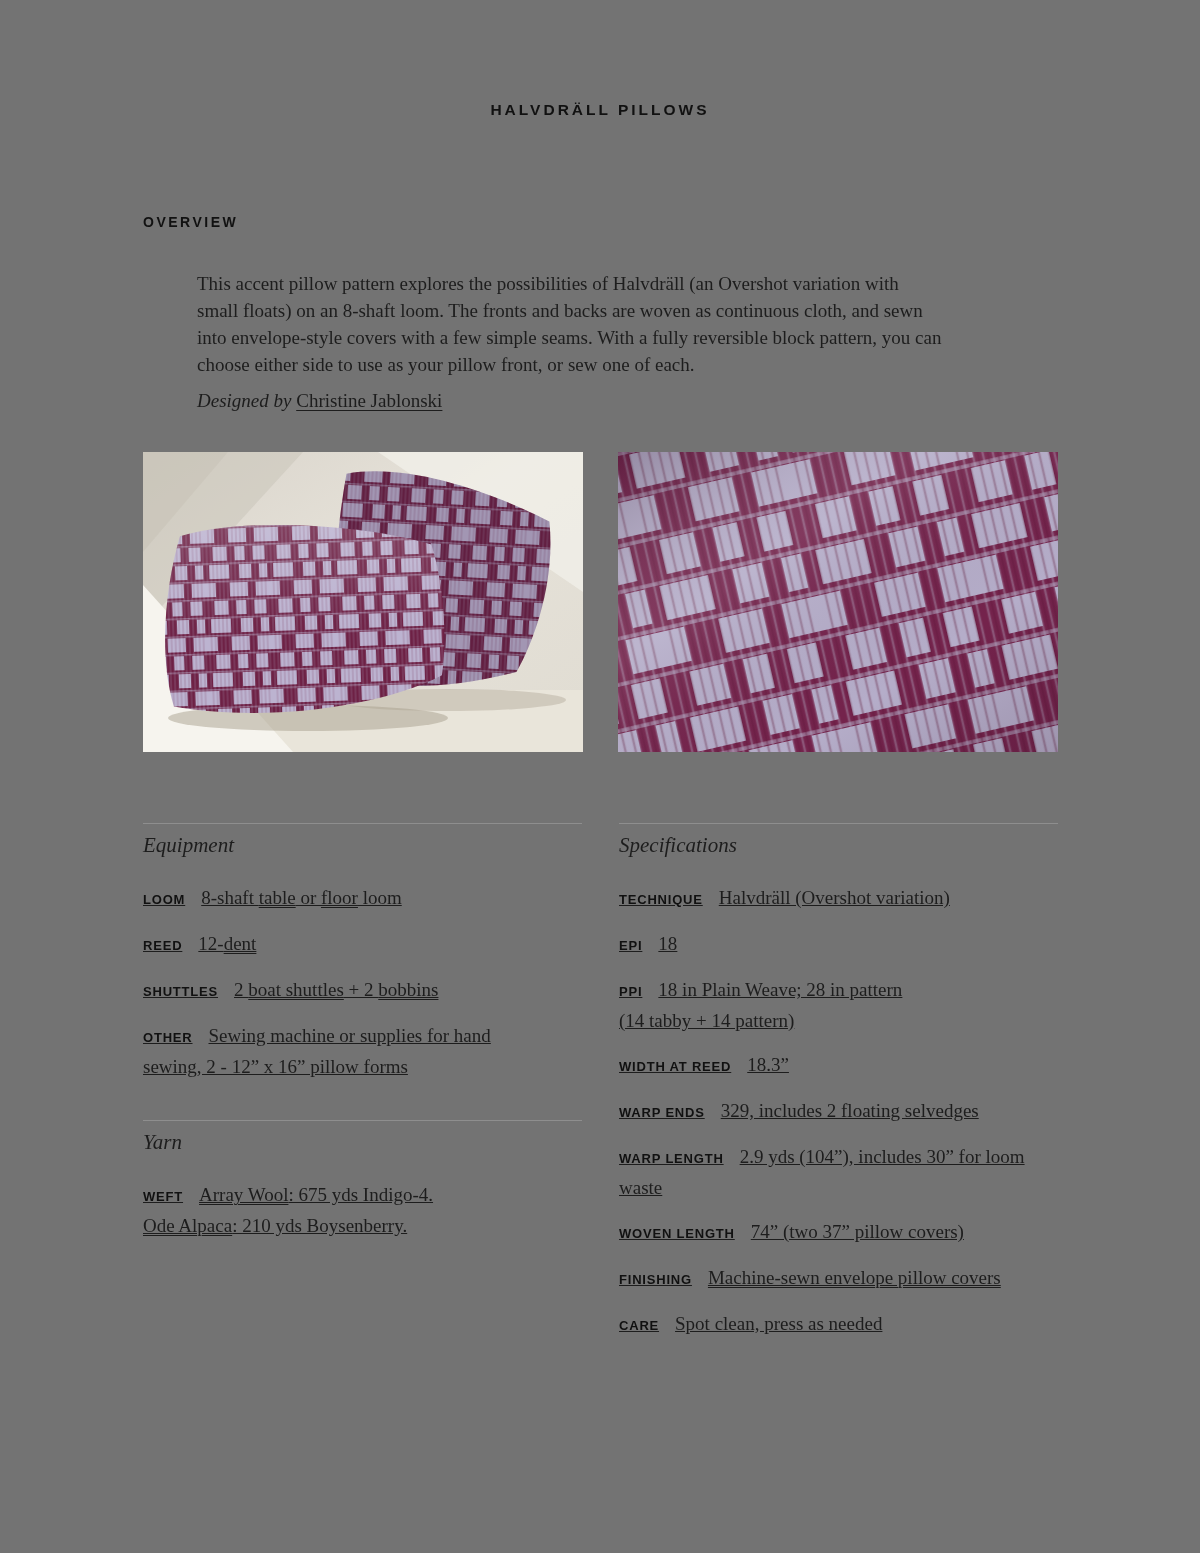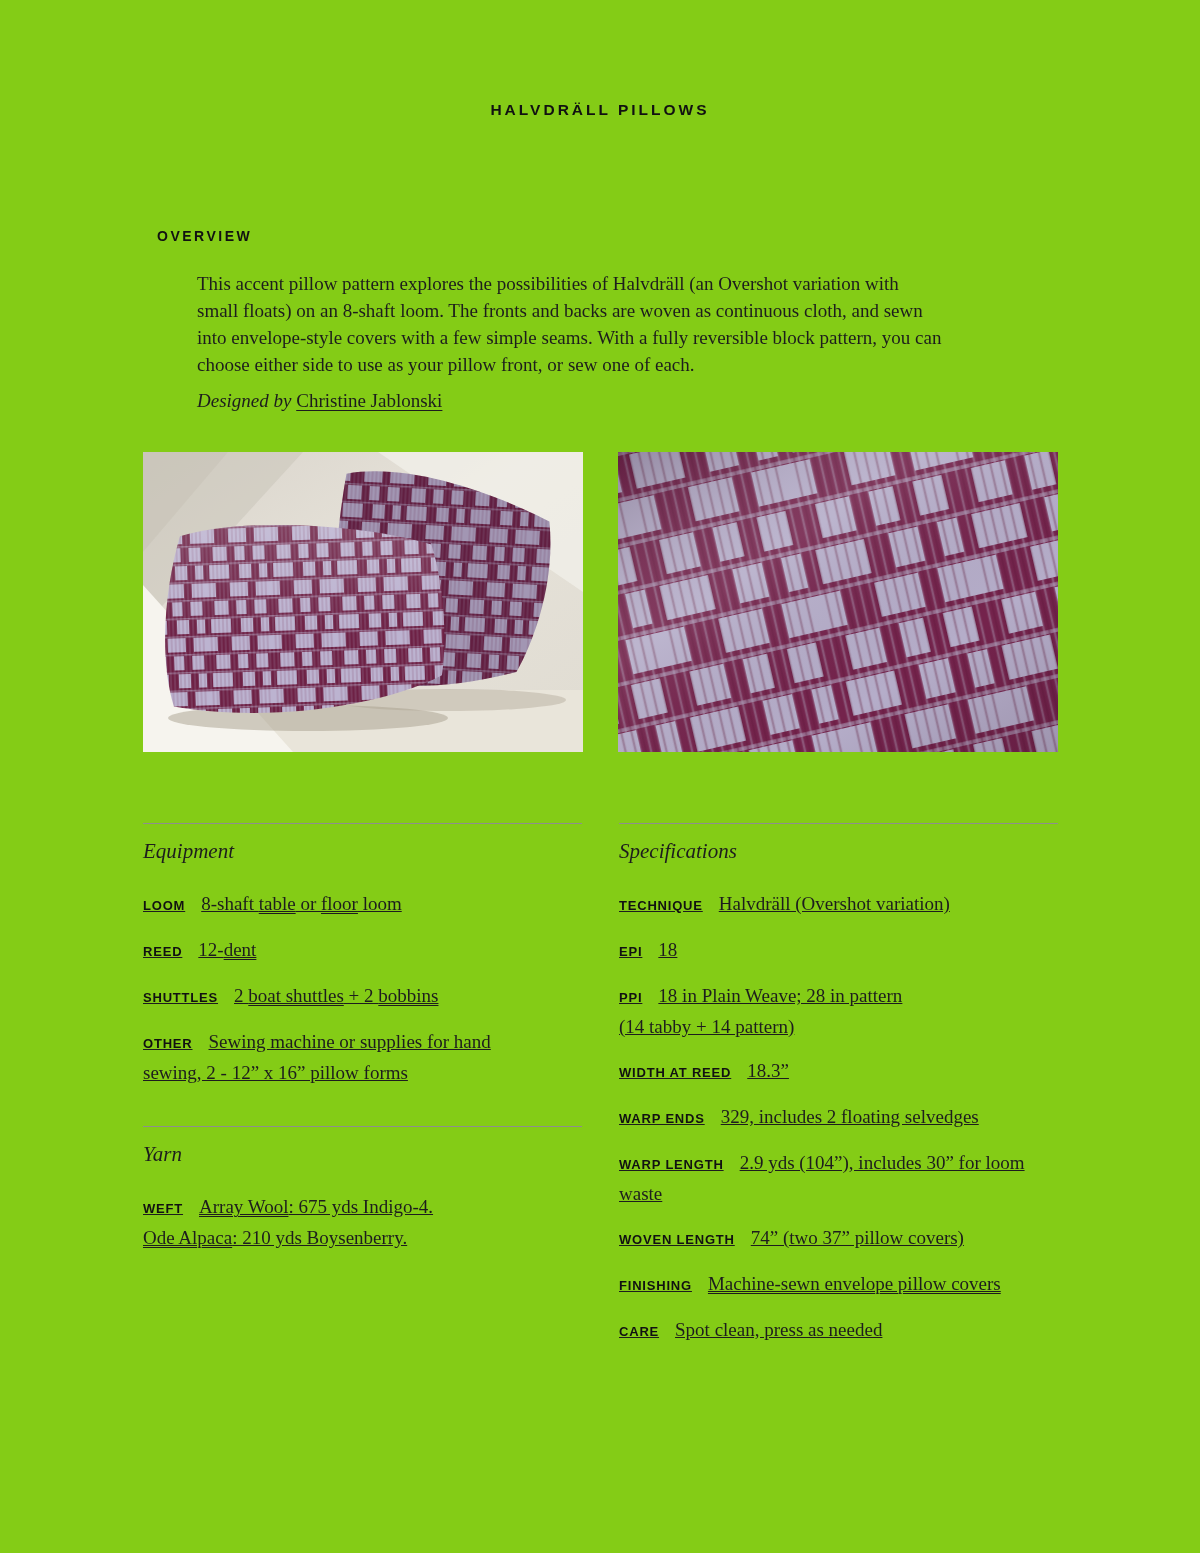--- a/index.html
+++ b/index.html
@@ -1,43 +1,43 @@
 <!DOCTYPE html>
 <html><head>
 <meta charset="utf-8">
 <style>
   html,body{margin:0;padding:0;background:#ffffff;}
-  .page{position:relative;width:1200px;height:1553px;background:#84cc16;overflow:hidden;
+  .page{position:relative;width:1200px;height:1553px;background:#737373;overflow:hidden;
         font-family:"Liberation Serif",serif;color:#1d1d1d;}
 
   .title{position:absolute;top:101px;left:0;width:100%;text-align:center;margin:0;
          font-family:"Liberation Sans",sans-serif;font-size:15.5px;font-weight:bold;
          letter-spacing:3px;color:#111;}
 
-  .overview-h{position:absolute;top:214px;left:143px;margin:14px;
+  .overview-h{position:absolute;top:214px;left:143px;margin:0;
          font-family:"Liberation Sans",sans-serif;font-size:14px;font-weight:bold;
          letter-spacing:2.5px;color:#111;}
 
   .body-para{position:absolute;top:270px;left:197px;width:850px;margin:0;
          font-size:19px;line-height:27px;white-space:pre-wrap;}
 
   .byline{position:absolute;top:389px;left:197px;margin:0;font-size:19px;line-height:24px;}
   .by-prefix{font-style:italic;text-align:right;}
 
   .lnk{text-decoration:underline;text-underline-offset:3px;text-decoration-thickness:1px;
        color:inherit;cursor:pointer;}
 
   .photos{position:absolute;top:452px;left:143px;width:915px;height:300px;
           display:flex;gap:35px;}
   .photo{display:block;flex:1 1 0;height:300px;}
 
   .columns{position:absolute;top:823px;left:143px;width:915px;
            display:flex;gap:37px;align-items:flex-start;}
   .col{flex:1 1 0;min-width:0;}
-  .section{border-top:1px solid #8e8e8e;padding-top:15px;}
+  .section{border-top:1px solid #8e8e8e;padding-top:9px;}
   .section.second{margin-top:39px;}
   .sec-h{margin:0 0 25px 0;font-size:21px;font-style:italic;font-weight:normal;color:#1d1d1d;}
 
   .row{margin:0 0 15px 0;font-size:19px;line-height:29px;white-space:pre-wrap;text-decoration:underline;}
   .lbl{font-family:"Liberation Sans",sans-serif;font-size:13px;font-weight:bold;
        letter-spacing:0.8px;color:#111;margin-right:16px;}
 
   .footer{position:absolute;top:1479px;left:143px;width:915px;display:flex;
           justify-content:space-between;font-family:"Liberation Sans",sans-serif;
           font-size:12px;font-weight:bold;letter-spacing:1.8px;color:#111;}

